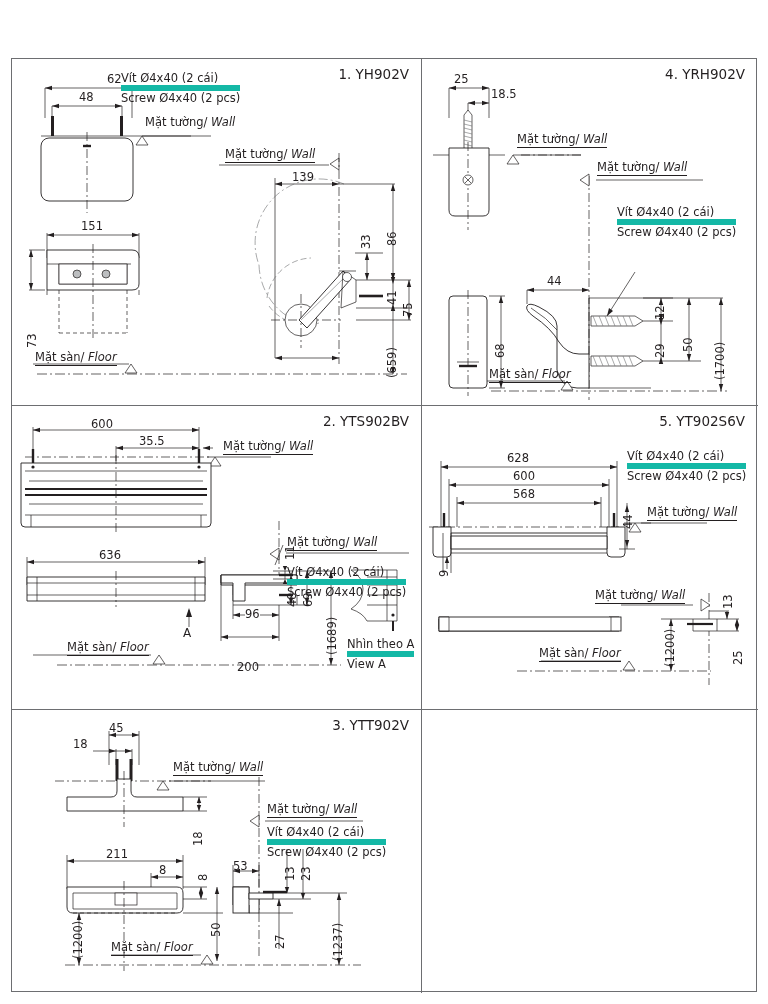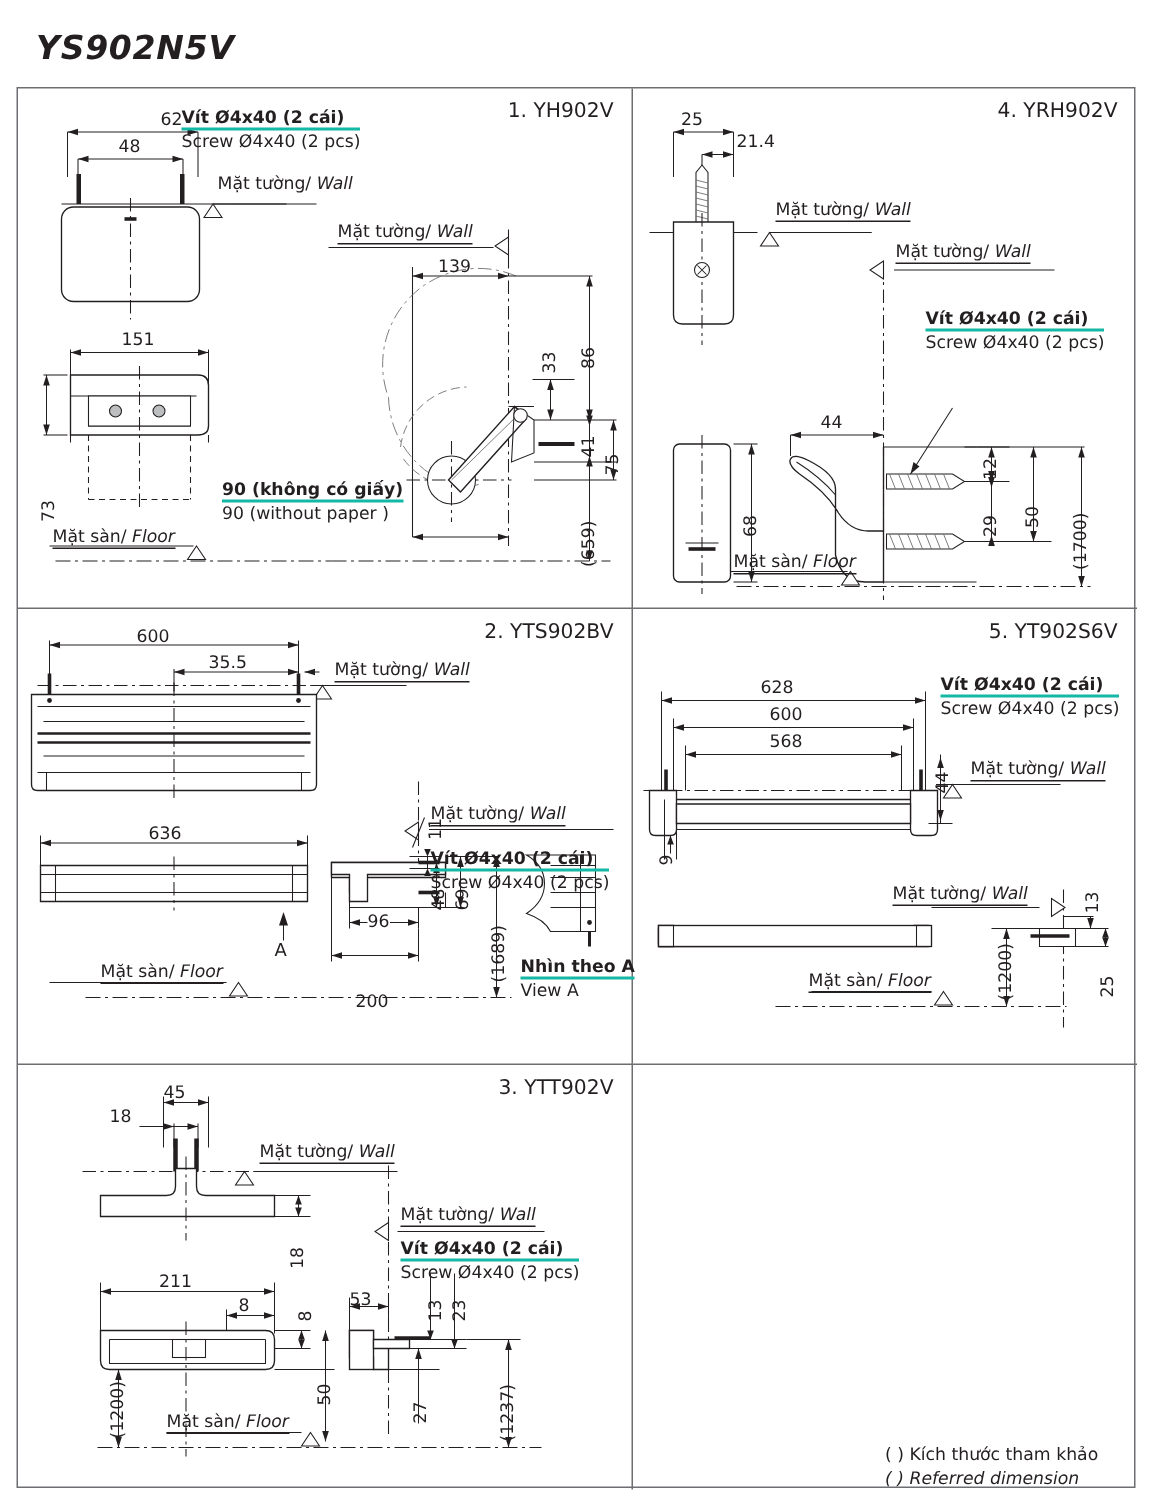--- a/index.html
+++ b/index.html
@@ -29,21 +29,21 @@
   .cell-title{
     position:absolute;right:12px;top:8px;
     font-size:13.5px;color:#231f20;white-space:nowrap;
   }
 
   
   .lbl{position:absolute;white-space:nowrap;font-size:11.5px;line-height:1.15;color:#231f20;}
   .dim{position:absolute;font-size:11.5px;color:#231f20;white-space:nowrap;}
   .dim.rot{transform:rotate(-90deg);transform-origin:left top;}
   .note{position:absolute;font-size:11.5px;white-space:nowrap;line-height:1.25;}
-  .note .u{display:block;border-bottom:2px solid #14b8a6;font-weight:bold;}
+  .note .u{display:block;border-bottom:6px solid #14b8a6;}
   .note .i{display:block;}
 
   svg{position:absolute;left:0;top:0;overflow:visible;}
   .ln{stroke:#231f20;stroke-width:.9;fill:none;}
   .ln-thin{stroke:#231f20;stroke-width:.7;fill:none;}
   .ln-hair{stroke:#6d6e71;stroke-width:.6;fill:none;}
   .ln-dash{stroke:#231f20;stroke-width:.7;fill:none;stroke-dasharray:10 3 2 3;}
   .ln-hid{stroke:#231f20;stroke-width:.7;fill:none;stroke-dasharray:4 3;}
   .ln-ph{stroke:#231f20;stroke-width:.7;fill:none;stroke-dasharray:9 3 2 3;}
   .fillw{fill:#ffffff;}
@@ -54,21 +54,20 @@
   .footer{
     position:absolute;left:590px;top:962px;font-size:11.5px;line-height:1.35;
   }
   .footer .i{font-style:italic;}
 </style>
 </head>
 <body>
 
 <div class="page">
 
-  <div class="title">YS902N5V</div>
 
   <div class="frame">
     <div class="vdiv" style="left:409px;top:0;width:1.2px;height:650px;"></div>
     <div class="vdiv" style="left:409px;top:650px;width:1.2px;height:284px;"></div>
     <div class="hdiv" style="left:0;top:346px;width:746px;height:1.2px;"></div>
     <div class="hdiv" style="left:0;top:650px;width:746px;height:1.2px;"></div>
   </div>
 
   <div class="cell" style="left:11px;top:58px;width:410px;height:347px;">
     <div class="cell-title">1. YH902V</div>
@@ -193,24 +192,20 @@
     <div class="dim rot" style="left:14px;top:290px;">73</div>
     <div class="lbl" style="left:214px;top:90px;border-bottom:1px solid #231f20;padding-bottom:1px;">
       <span>Mặt tường/</span> <i>Wall</i>
     </div>
     <div class="dim" style="left:281px;top:112px;">139</div>
     <div class="dim rot" style="left:374px;top:188px;">86</div>
     <div class="dim rot" style="left:348px;top:191px;">33</div>
     <div class="dim rot" style="left:374px;top:247px;">41</div>
     <div class="dim rot" style="left:390px;top:259px;">75</div>
     <div class="dim rot" style="left:374px;top:320px;">(659)</div>
-    <div class="note" style="left:137px;top:261px;">
-      <span class="u">90 (không có giấy)</span>
-      <span class="i">90 (without paper )</span>
-    </div>
     <div class="lbl" style="left:24px;top:293px;border-bottom:1px solid #231f20;padding-bottom:1px;">
       <span>Mặt sàn/</span> <i>Floor</i>
     </div>
   </div>
 
   <div class="cell" style="left:421px;top:58px;width:336px;height:347px;">
     <div class="cell-title">4. YRH902V</div>
 
     <svg width="336" height="347">
 
@@ -295,21 +290,21 @@
       <path class="ln-thin" d="M66 323 L144 323"></path>
       <path class="fillw ln-thin" d="M146 323 l6 9 l-12 0 z"></path>
       <path class="ln-dash" d="M70 333 L306 333"></path>
       <path class="ln-thin" d="M300 240 L300 333"></path>
       <path class="fillk" d="M300 240 l-2.2 7 l4.4 0 z"></path>
       <path class="fillk" d="M300 333 l-2.2 -7 l4.4 0 z"></path>
       <path class="ln-thin" d="M230 240 L302 240"></path>
     </svg>
 
     <div class="dim" style="left:33px;top:14px;">25</div>
-    <div class="dim" style="left:70px;top:29px;">21.4</div>
+    <div class="dim" style="left:70px;top:29px;">18.5</div>
     <div class="lbl" style="left:96px;top:75px;border-bottom:1px solid #231f20;padding-bottom:1px;">
       <span>Mặt tường/</span> <i>Wall</i>
     </div>
     <div class="lbl" style="left:176px;top:103px;border-bottom:1px solid #231f20;padding-bottom:1px;">
       <span>Mặt tường/</span> <i>Wall</i>
     </div>
     <div class="note" style="left:196px;top:147px;">
       <span class="u">Vít Ø4x40 (2 cái)</span>
       <span class="i">Screw Ø4x40 (2 pcs)</span>
     </div>
@@ -678,18 +673,14 @@
       <span class="u">Vít Ø4x40 (2 cái)</span>
       <span class="i">Screw Ø4x40 (2 pcs)</span>
     </div>
     <div class="dim" style="left:222px;top:150px;">53</div>
     <div class="dim rot" style="left:272px;top:172px;">13</div>
     <div class="dim rot" style="left:288px;top:172px;">23</div>
     <div class="dim rot" style="left:262px;top:240px;">27</div>
     <div class="dim rot" style="left:320px;top:252px;">(1237)</div>
   </div>
 
-  <div class="footer">
-    <div>( ) Kích thước tham khảo</div>
-    <div class="i">( ) Referred dimension</div>
-  </div>
 
 </div>
 
 </body></html>

